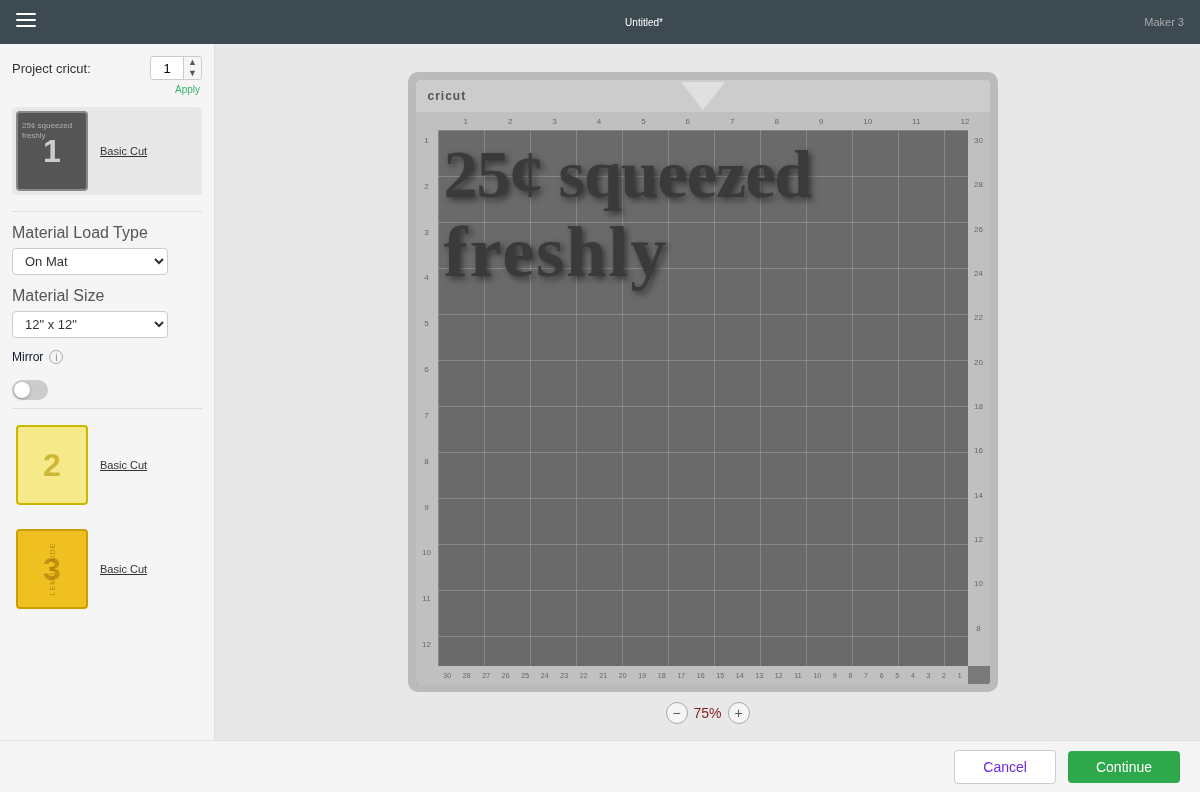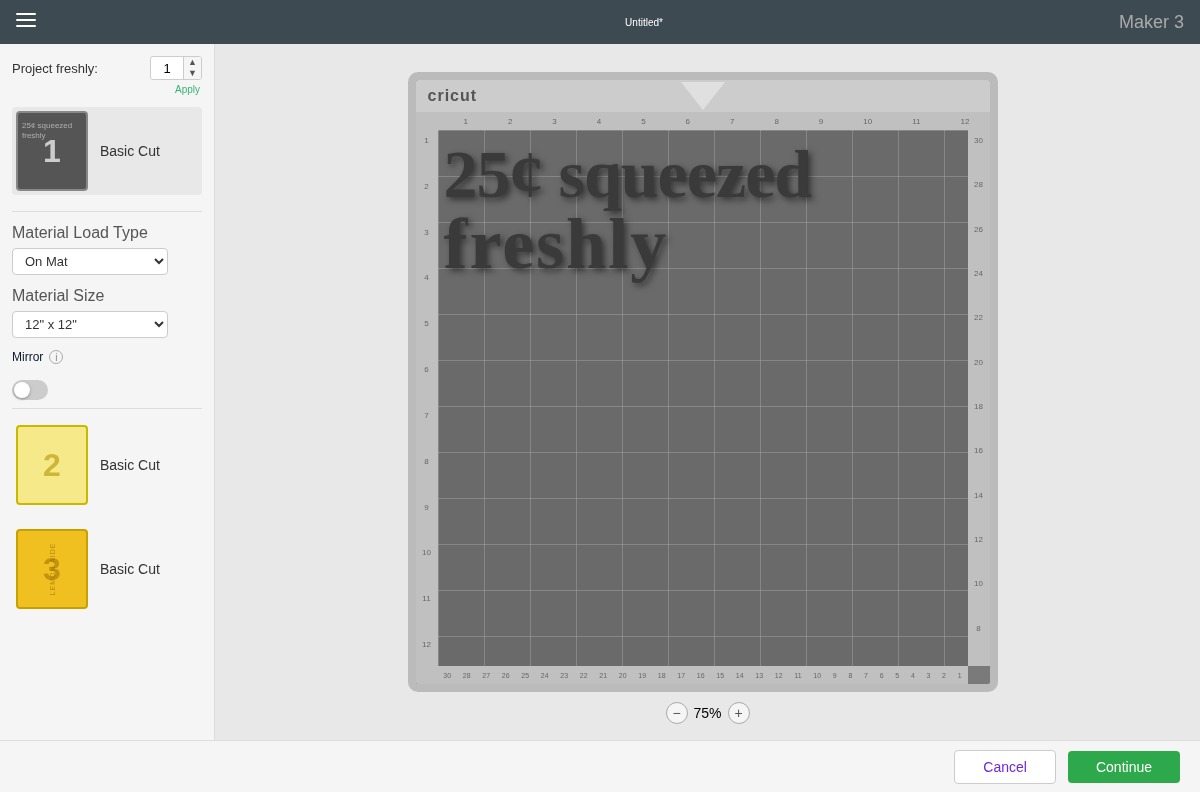--- a/index.html
+++ b/index.html
@@ -11,21 +11,21 @@
       color: white;
       height: 44px;
       display: flex;
       align-items: center;
       padding: 0 16px;
       flex-shrink: 0;
     }
     .header-menu-icon { cursor: pointer; margin-right: 12px; }
     .header-title { flex: 1; text-align: left; font-size: 15px; }
     .header-center { position: absolute; left: 50%; transform: translateX(-50%); font-size: 10px; color: white; margin-left: 44px; }
-    .header-right { margin-left: auto; font-size: 18px; color: #aaa; text-align: center; }
+    .header-right { margin-left: auto; font-size: 11px; color: #aaa; text-align: center; }
 
     
     .main-area {
       display: flex;
       flex: 1;
       overflow: hidden;
     }
 
     
     .sidebar {
@@ -157,22 +157,23 @@
       left: 8px;
       top: 50%;
       transform: translateY(-50%) rotate(-90deg);
       font-size: 7px;
       color: rgba(150,100,0,0.6);
       white-space: nowrap;
       letter-spacing: 1px;
     }
 
     .mat-label {
-      font-size: 14px;
+      font-size: 11px;
       color: #333;
+      text-decoration: underline;
     }
 
     
     .sidebar-divider {
       height: 1px;
       background: #ddd;
       margin: 8px 0 12px 0;
     }
 
     
@@ -266,21 +267,21 @@
     
     .mat-header {
       background: #ccc;
       height: 32px;
       display: flex;
       align-items: center;
       padding: 0 12px;
       position: relative;
     }
     .mat-header-brand {
-      font-size: 16px;
+      font-size: 12px;
       font-weight: bold;
       color: #555;
       letter-spacing: 1px;
     }
     .mat-header-triangle {
       position: absolute;
       left: 50%;
       transform: translateX(-50%);
       width: 0;
       height: 0;
@@ -376,21 +377,21 @@
       letter-spacing: -1px;
     }
     .mat-text-line2 {
       font-size: 72px;
       font-weight: 900;
       color: #3a3a3a;
       font-family: Georgia, serif;
       line-height: 1;
       text-shadow: 3px 3px 6px rgba(0,0,0,0.5);
       letter-spacing: 2px;
-      margin-top: 0;
+      margin-top: 8px;
     }
 
     
     .zoom-controls {
       position: absolute;
       bottom: 16px;
       left: 50%;
       transform: translateX(-50%);
       display: flex;
       align-items: center;
@@ -404,21 +405,21 @@
       background: #f5f5f5;
       cursor: pointer;
       font-size: 14px;
       display: flex;
       align-items: center;
       justify-content: center;
       color: #555;
     }
     .zoom-value {
       font-size: 14px;
-      color: #000000;
+      color: #7f1d1d;
     }
 
     
     .bottom-bar {
       height: 52px;
       background: #f5f5f5;
       border-top: 1px solid #ddd;
       display: flex;
       align-items: center;
       justify-content: flex-end;
@@ -473,21 +474,21 @@
   </span>
   <span class="header-center">Untitled*</span>
   <span class="header-right">Maker 3</span>
 </div>
 
 <div class="main-area">
 
   <div class="sidebar">
 
     <div class="project-copies-row">
-      <span class="project-copies-label">Project freshly:</span>
+      <span class="project-copies-label">Project cricut:</span>
       <div class="copies-input-wrap">
         <input class="copies-input" type="text" value="1" style="">
         <div class="copies-spinners">
           <button class="spin-btn">▲</button>
           <button class="spin-btn">▼</button>
         </div>
       </div>
     </div>
     <button class="apply-btn">Apply</button>
 

